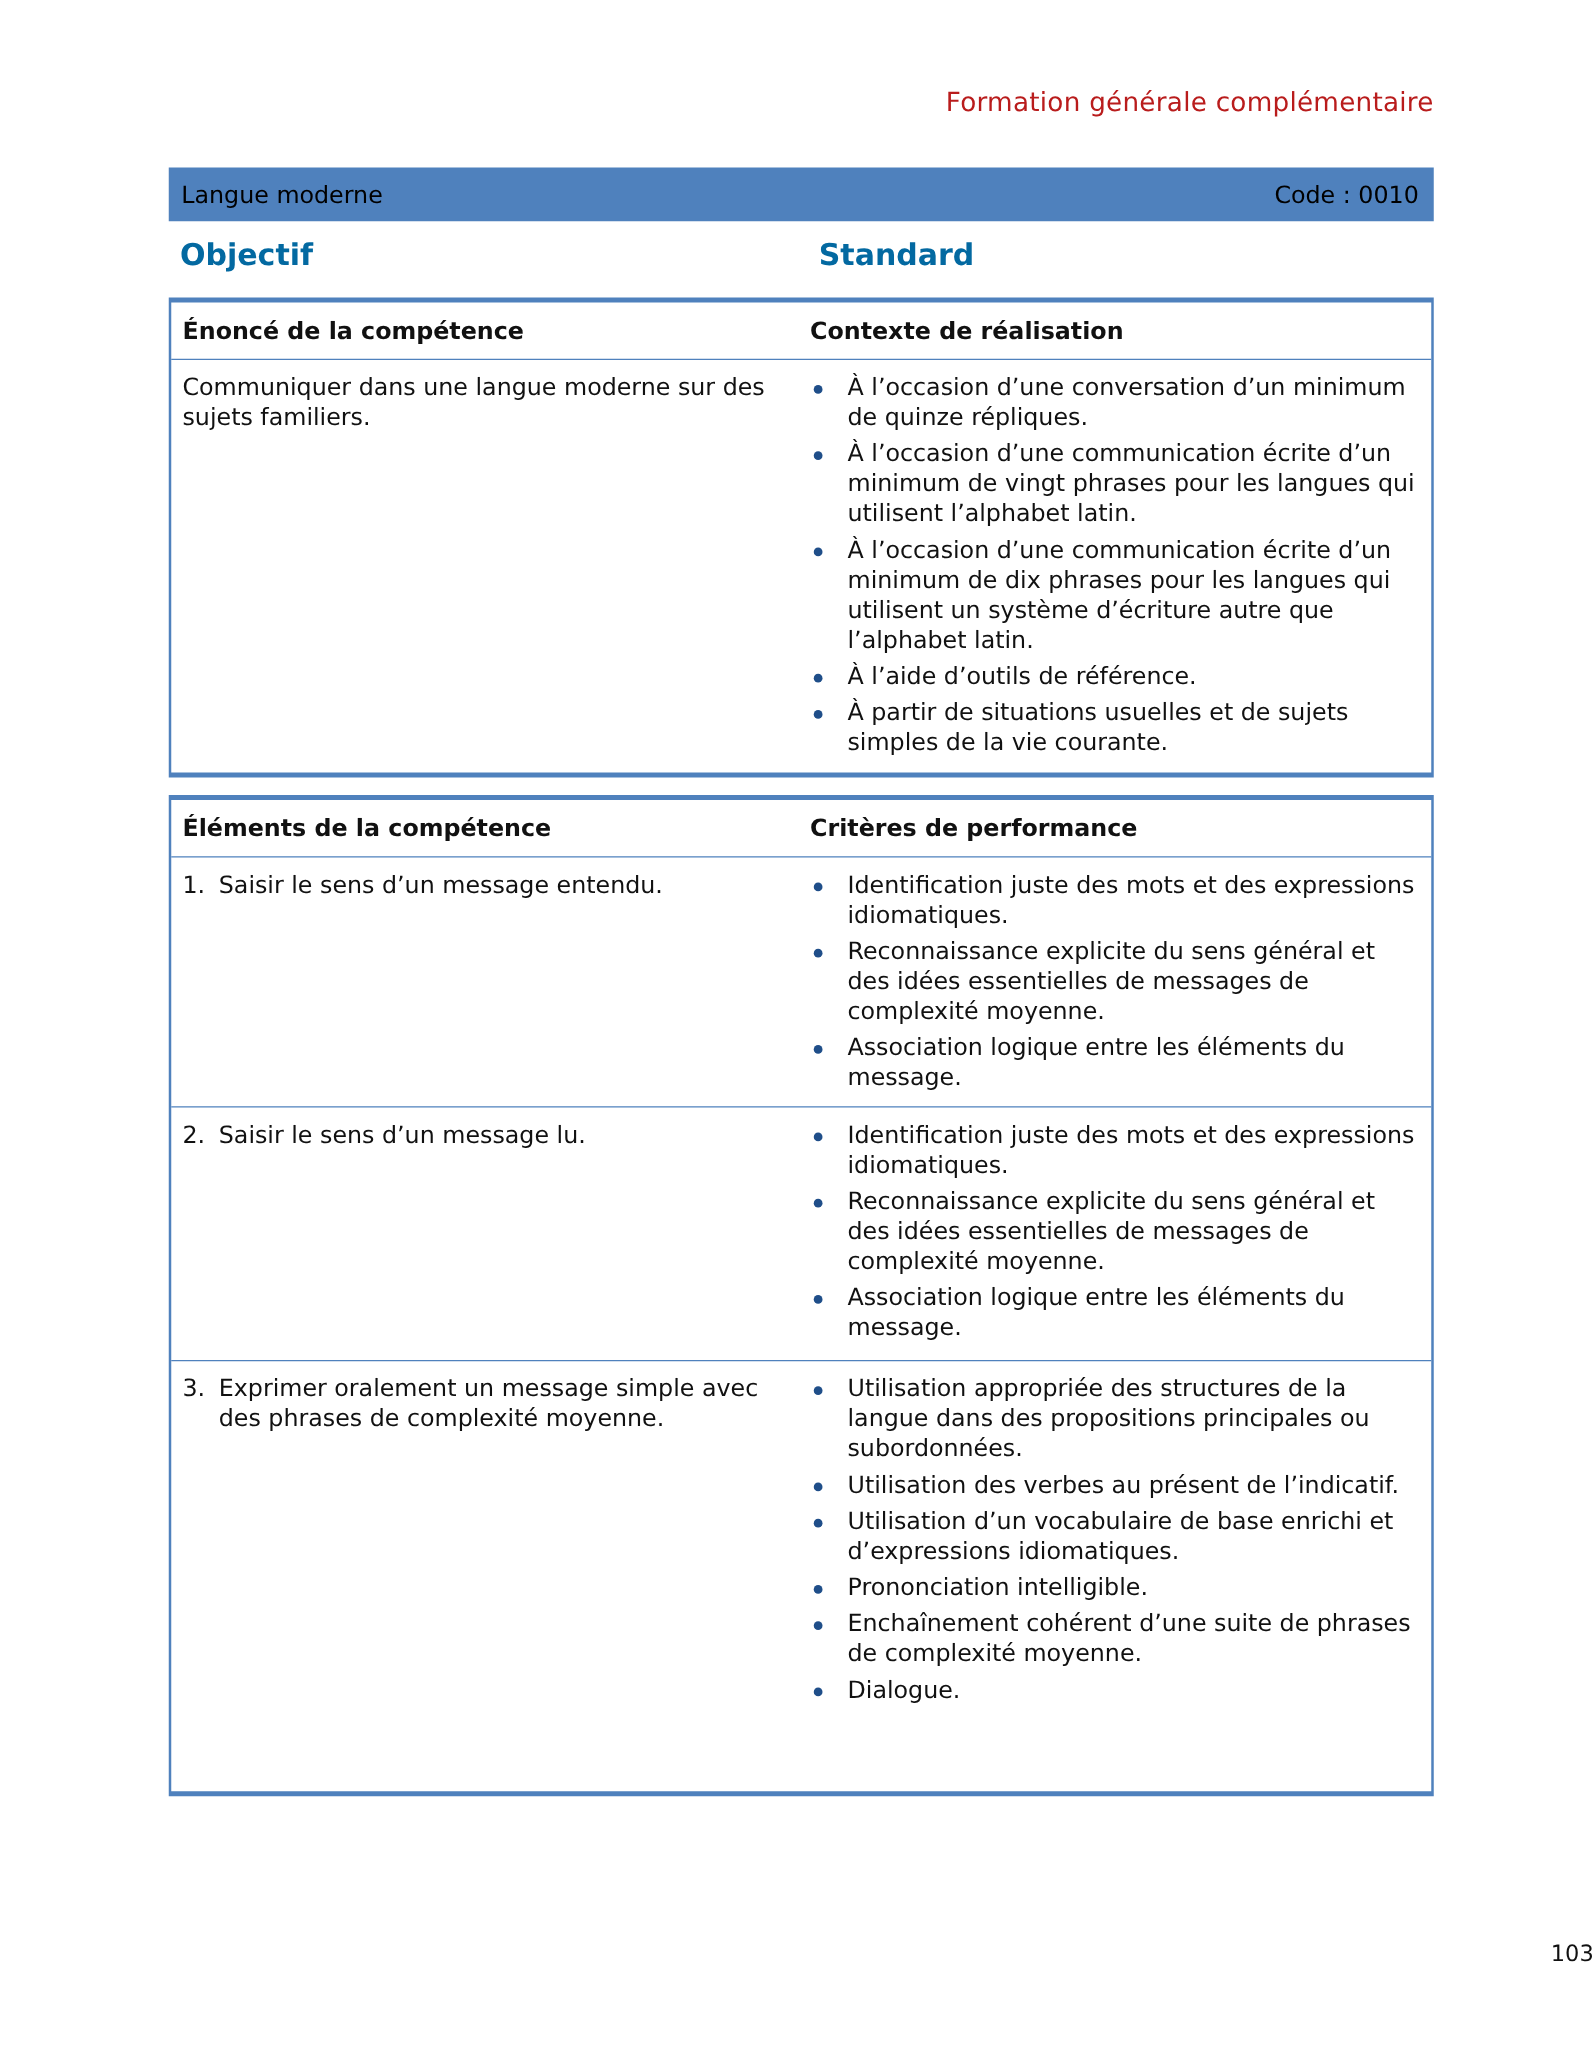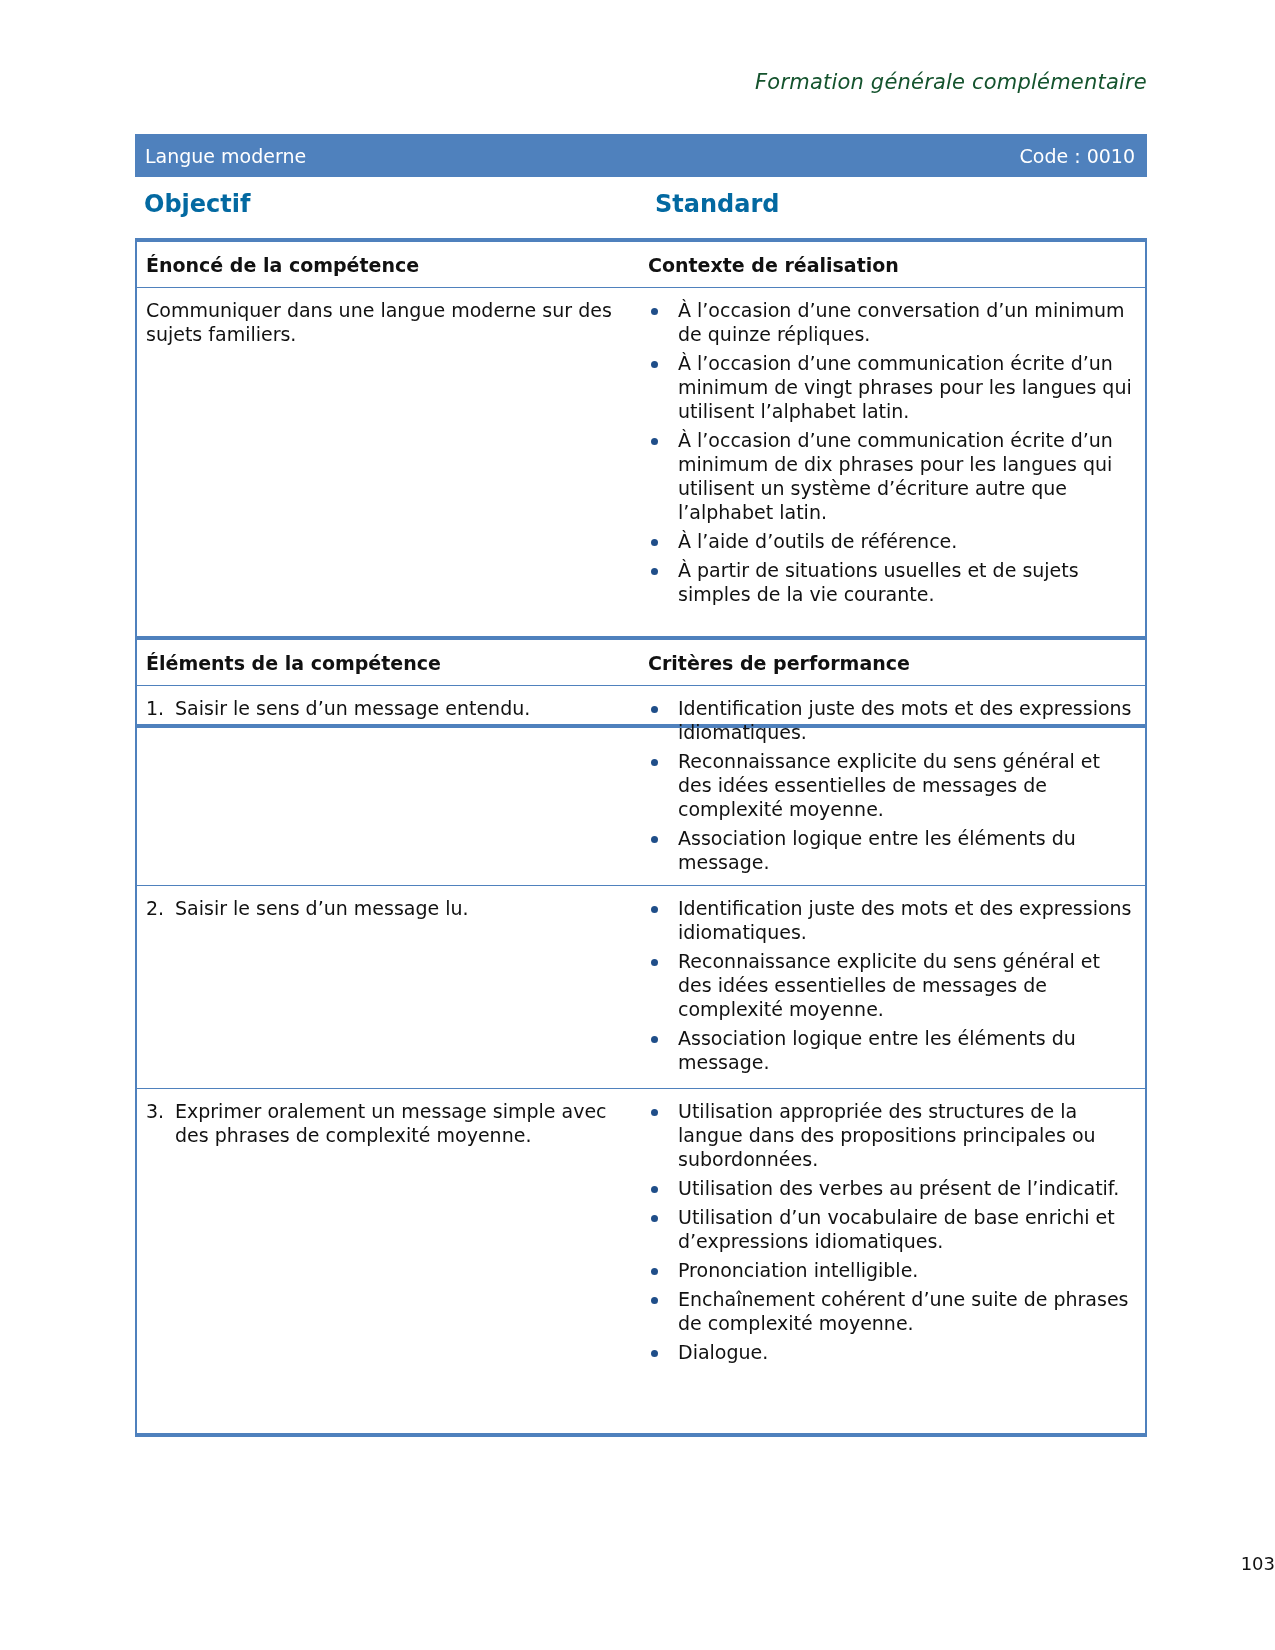--- a/index.html
+++ b/index.html
@@ -2,42 +2,42 @@
 <html><head>
   <meta charset="utf-8">
   <style>
     html, body { margin: 0; padding: 0; background: #ffffff; }
     body {
       width: 1275px; height: 1650px; position: relative; overflow: hidden;
       font-family: "DejaVu Sans", sans-serif; color: #111111;
     }
     .running-head {
       position: absolute; right: 128px; top: 70px;
-      font-size: 21px; color: #14532d; letter-spacing: 0.2px; font-style: italic;
+      font-size: 21px; color: #b91c1c; letter-spacing: 0.2px;
     }
     .title-bar {
       position: absolute; left: 135px; top: 134px; width: 1012px; height: 43px;
-      background: #4f81bd; color: #ffffff; font-size: 19px;
+      background: #4f81bd; color: #000000; font-size: 19px;
       display: flex; align-items: center; justify-content: space-between;
       box-sizing: border-box; padding: 0 12px 0 10px;
     }
     .section-heads {
       position: absolute; left: 135px; top: 190px; width: 1012px; height: 36px;
     }
     .section-head {
       position: absolute; top: 0; font-size: 24px; font-weight: bold; color: #0369a1;
     }
     .sh-left { left: 9px; }
     .sh-right { left: 520px; }
 
     .tbl {
       position: absolute; left: 135px; width: 1012px; box-sizing: border-box;
       border: 2px solid #4f81bd; border-top-width: 4px; border-bottom-width: 4px;
     }
-    .tbl1 { top: 238px; height: 490px; }
+    .tbl1 { top: 238px; height: 384px; }
     .tbl2 { top: 636px; height: 801px; }
     .row { display: flex; border-bottom: 1.5px solid #4f81bd; box-sizing: border-box; }
     .row:last-child { border-bottom: none; }
     .row.head { height: 46px; align-items: center; }
     .cell-l { width: 503px; box-sizing: border-box; padding-left: 9px; padding-right: 12px; }
     .cell-r { flex: 1; box-sizing: border-box; padding-left: 8px; padding-right: 8px; }
     .head .cell-l, .head .cell-r { font-weight: bold; font-size: 19px; }
     .body-text { font-size: 19px; line-height: 24px; }
     .row.body .cell-l, .row.body .cell-r { padding-top: 10px; padding-bottom: 12px; }
     ul.bl { list-style: none; margin: 0; padding: 0; }

